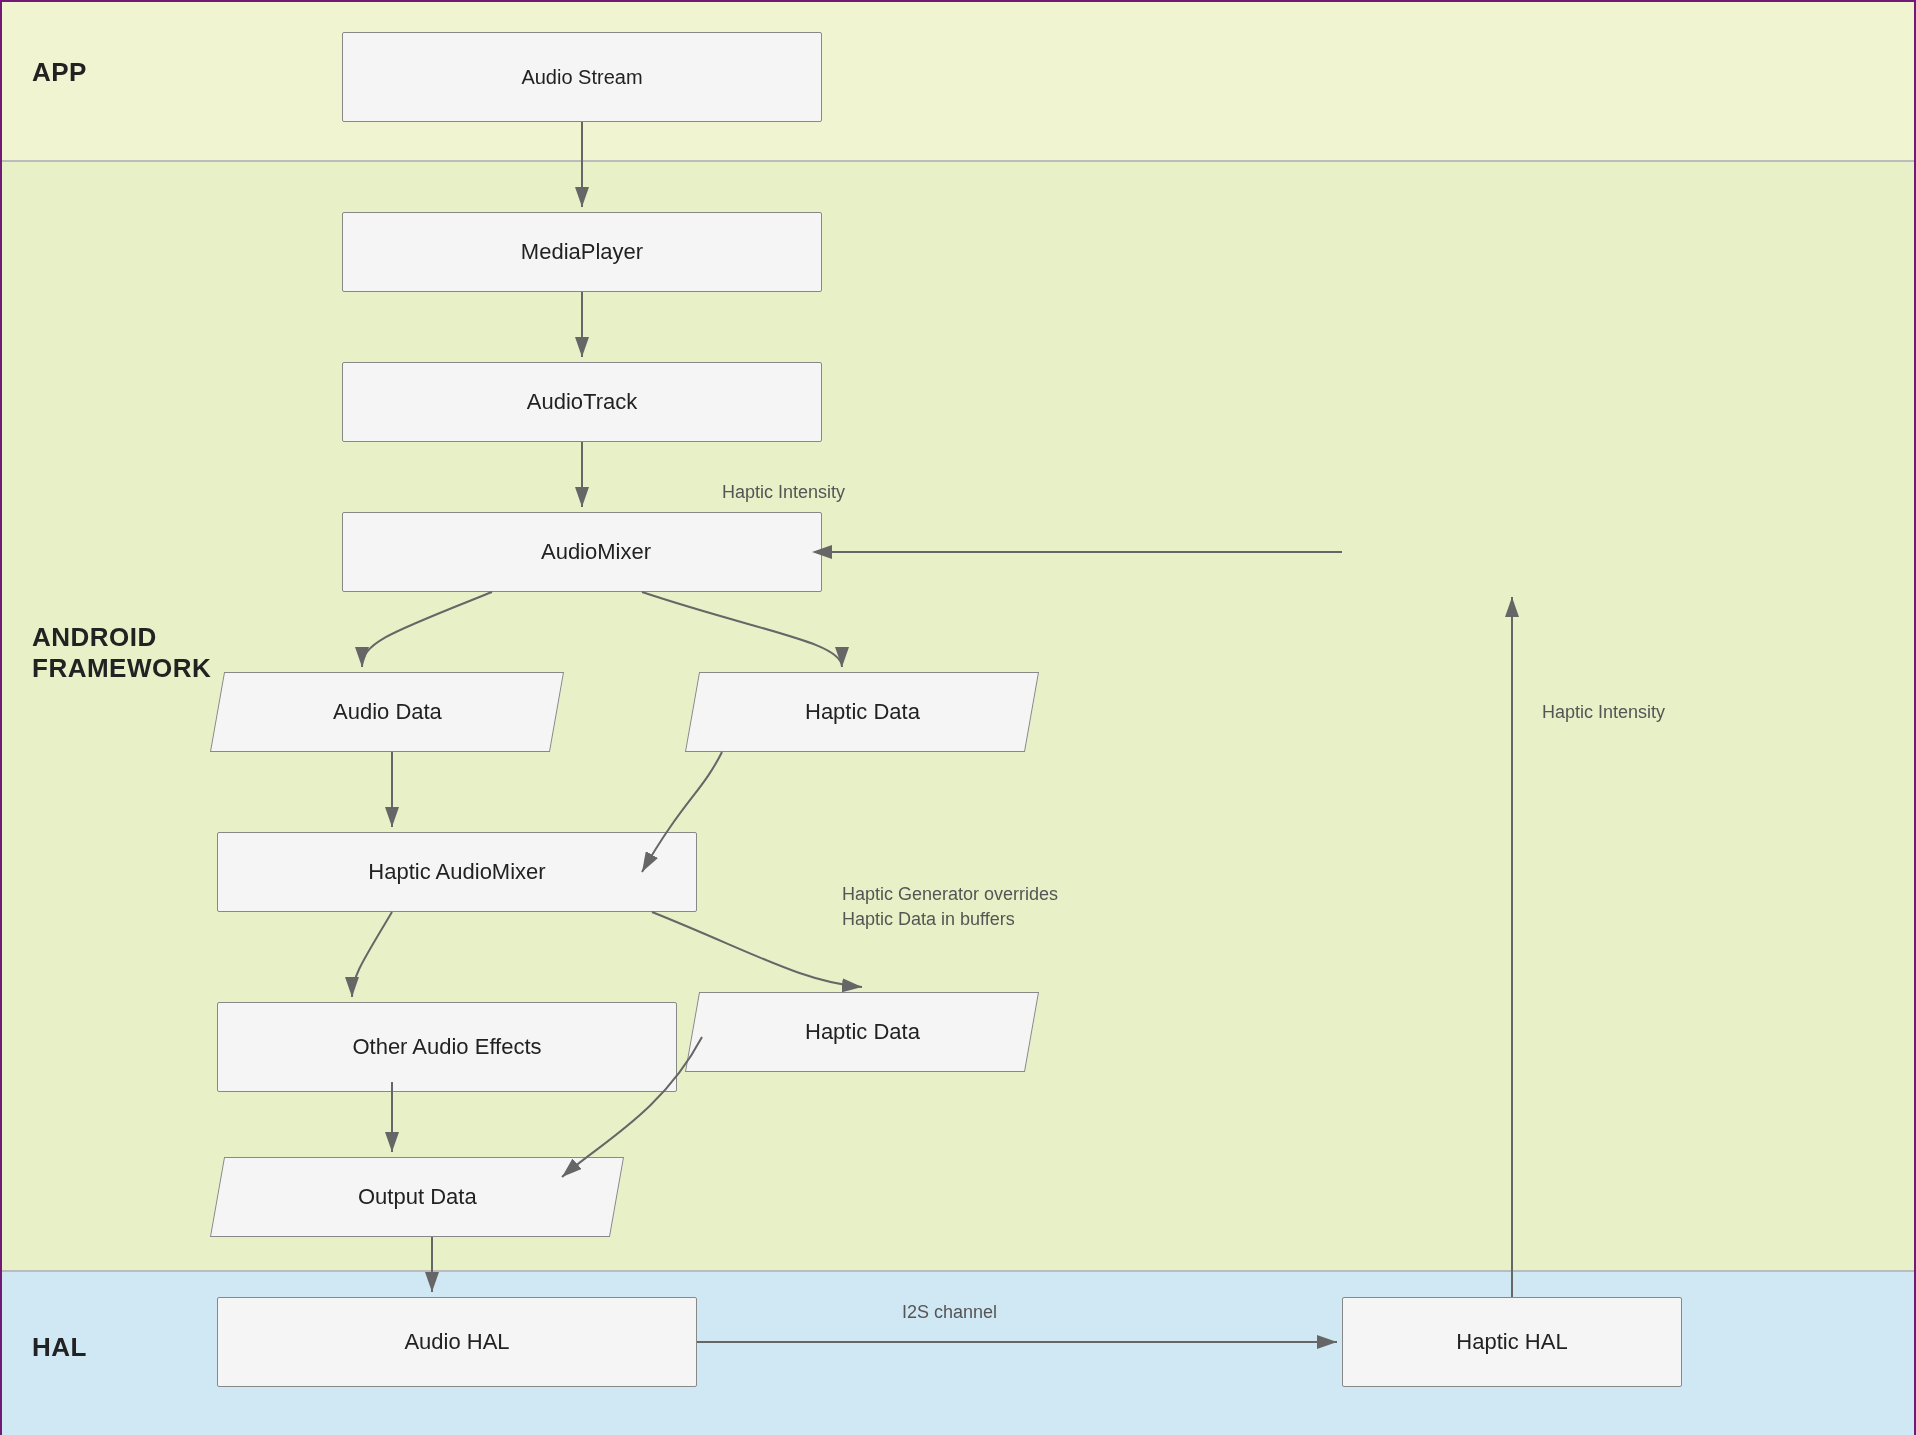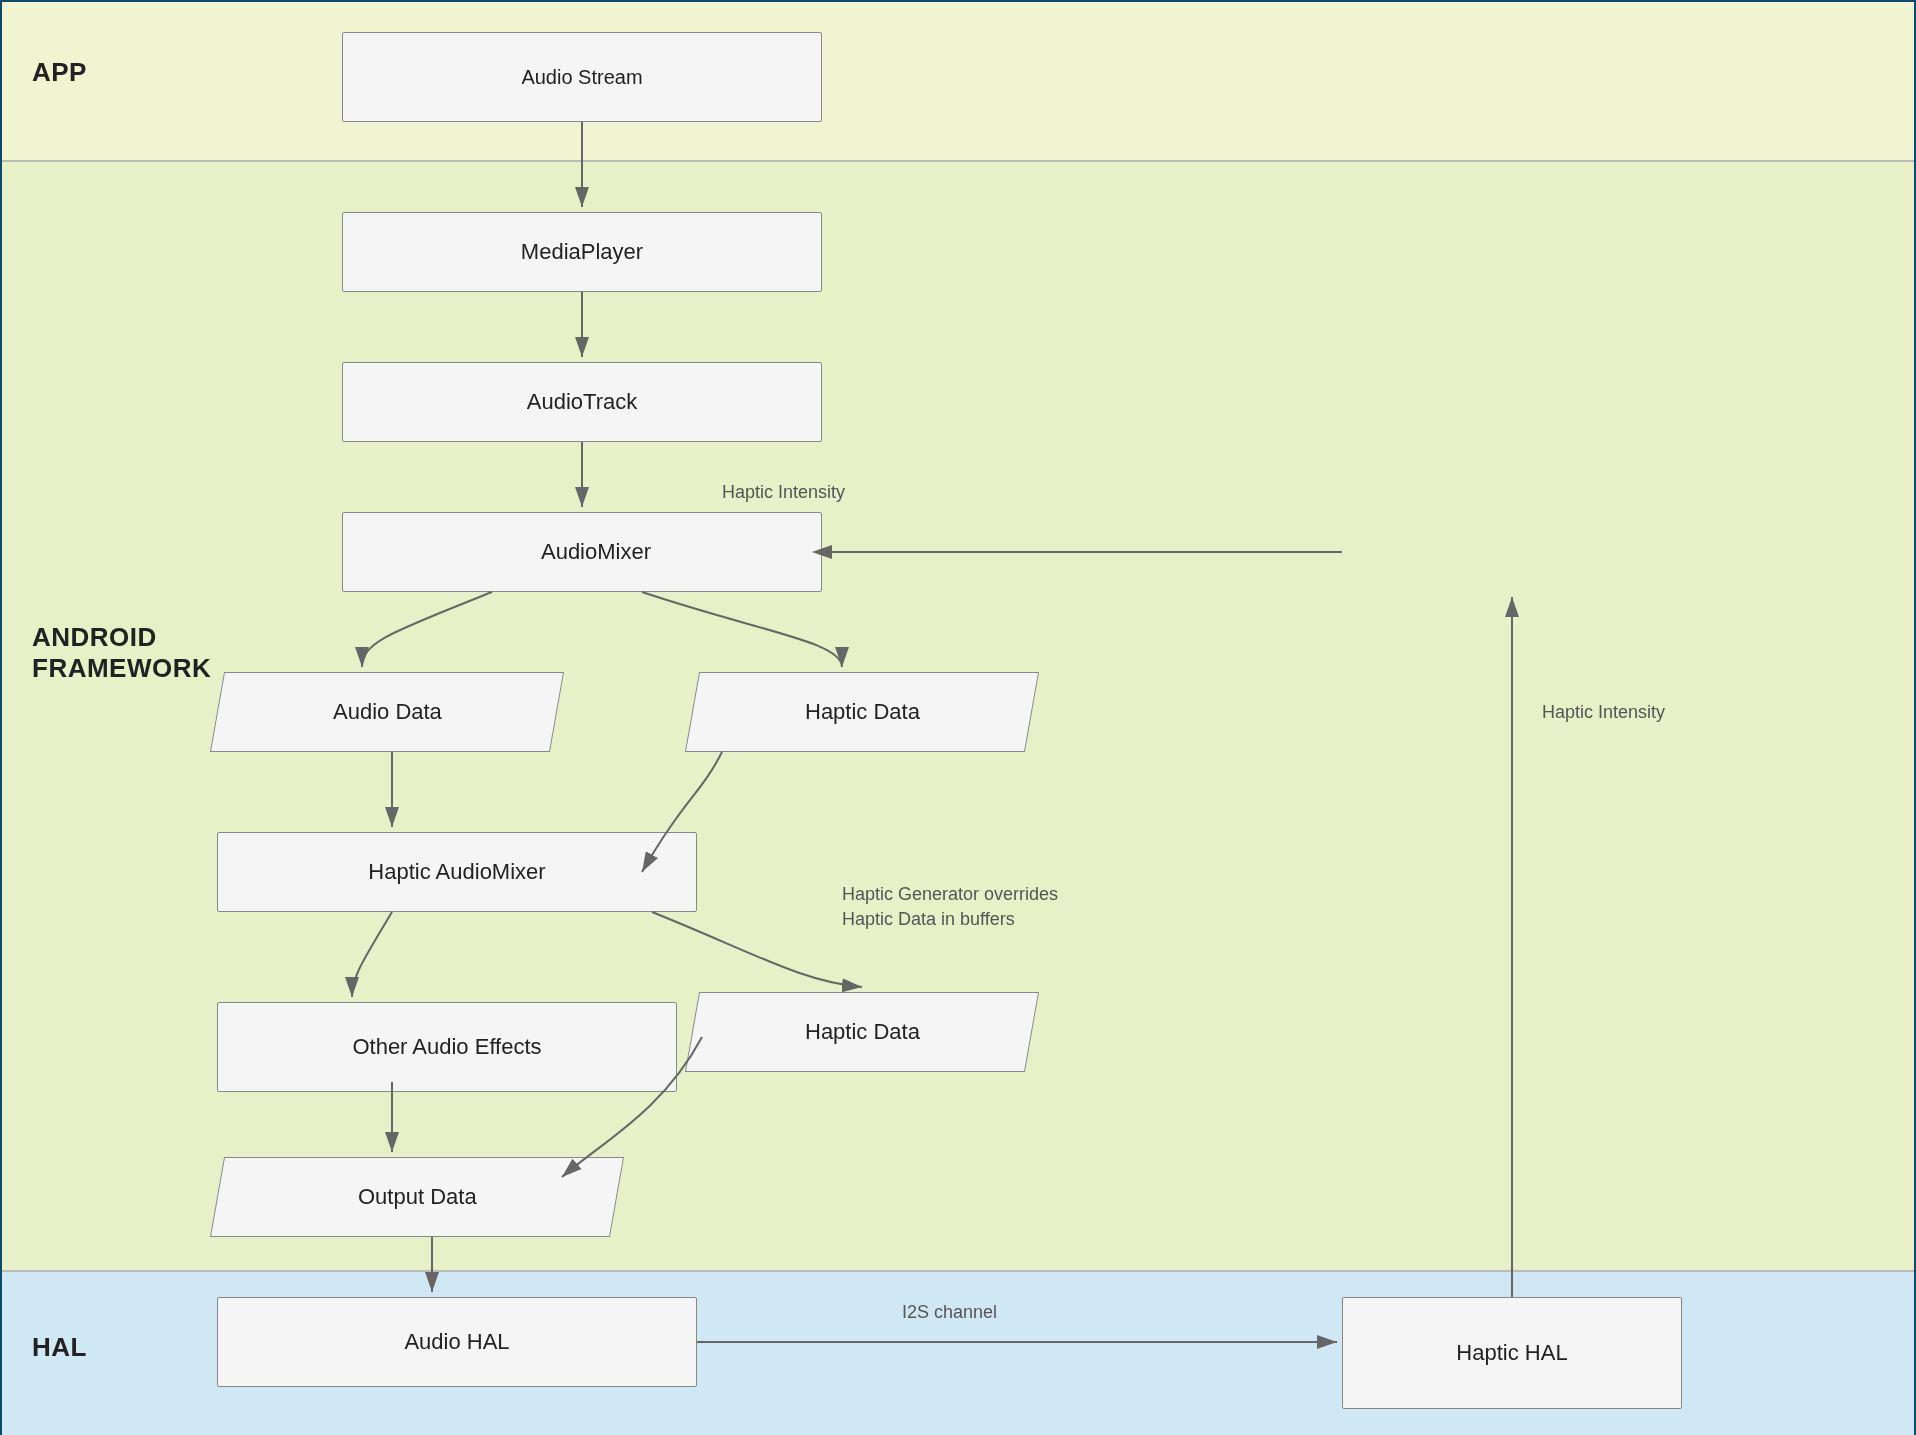--- a/index.html
+++ b/index.html
@@ -8,21 +8,21 @@
       background: #fff;
       width: 1916px;
       height: 1435px;
       overflow: hidden;
     }
 
     .diagram-container {
       width: 1916px;
       height: 1435px;
       position: relative;
-      border: 2px solid #0c4a6e;
+      border: 2px solid #701a75;
       background: #c4b5fd;
     }
 
     
     .section-app {
       position: absolute;
       top: 0; left: 0; right: 0;
       height: 160px;
       background: #f0f4d0;
       border-bottom: 2px solid #bbb;
@@ -141,21 +141,21 @@
   </div>
 
   <div class="box" style="left: 215px; top: 1000px; width: 460px; height: 90px;">Other Audio Effects</div>
 
   <div class="para" style="left: 215px; top: 1155px; width: 400px; height: 80px;">
     <span class="para-label">Output Data</span>
   </div>
 
   <div class="box" style="left: 215px; top: 1295px; width: 480px; height: 90px;">Audio HAL</div>
 
-  <div class="box" style="left: 1340px; top: 1295px; width: 340px; height: 112px;">Haptic HAL</div>
+  <div class="box" style="left: 1340px; top: 1295px; width: 340px; height: 90px;">Haptic HAL</div>
 
   <div class="small-label" style="left: 720px; top: 480px;">Haptic Intensity</div>
   <div class="small-label" style="left: 1540px; top: 700px;">Haptic Intensity</div>
   <div class="small-label" style="left: 840px; top: 880px; width: 300px; line-height: 1.4;">Haptic Generator overrides<br>Haptic Data in buffers</div>
   <div class="small-label" style="left: 900px; top: 1300px;">I2S channel</div>
 
   <svg class="arrows-svg" xmlns="http://www.w3.org/2000/svg">
     <defs>
       <marker id="arrowhead" markerWidth="10" markerHeight="7" refX="10" refY="3.5" orient="auto">
         <polygon points="0 0, 10 3.5, 0 7" fill="#666"></polygon>

